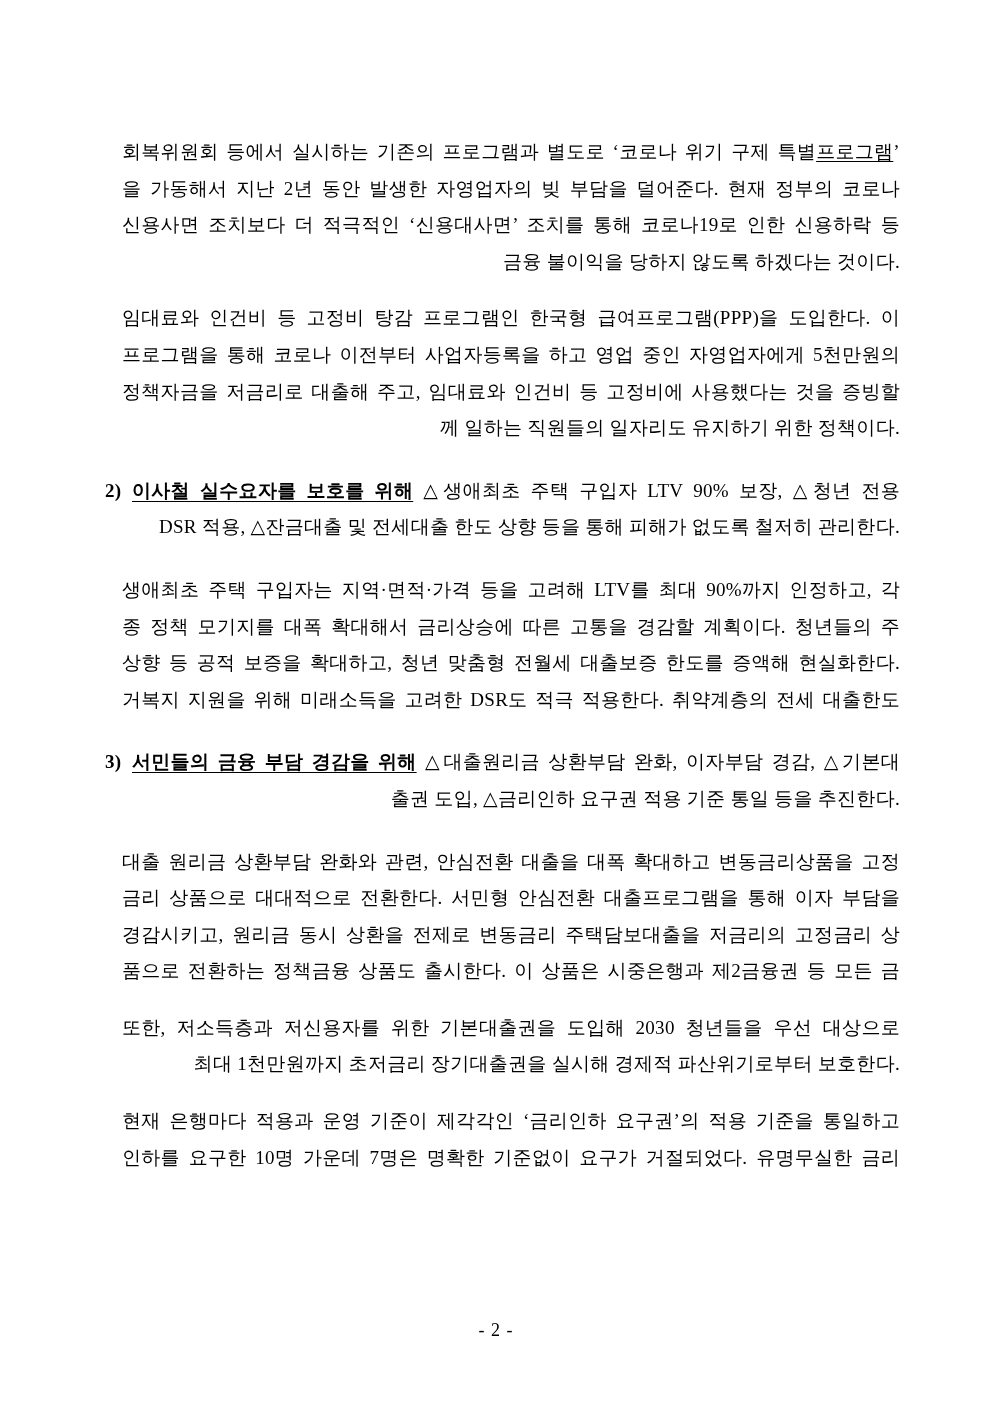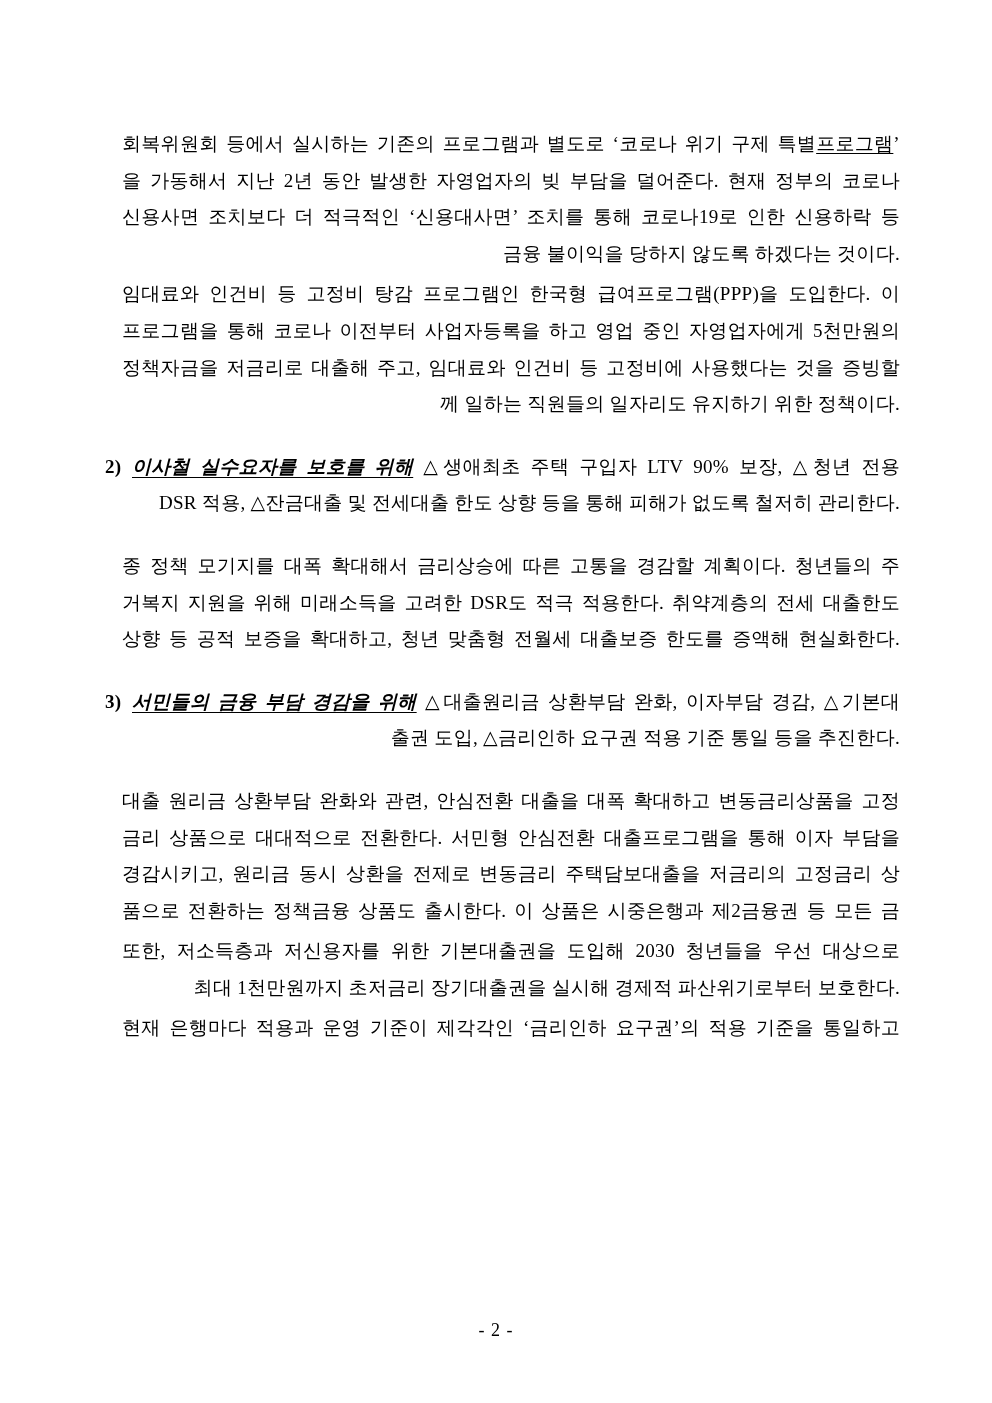--- a/index.html
+++ b/index.html
@@ -14,22 +14,22 @@
     width:992px;height:1403px;
     background:#ffffff;
     overflow:hidden;
   }
   .doc{
     position:absolute;
     left:122px;
     top:118px;
     width:778px;
   }
-  .block{margin-top:4px;}
-  .block:first-child{margin-top:8px;}
+  .block{margin-top:20px;}
+  .block:first-child{margin-top:16px;}
   .block.numbered{margin-top:26px;margin-left:10px;width:768px;}
   .block.numbered + .block{margin-top:26px;}
   .line{
     position:relative;
     font-size:19px;
     line-height:36.6px;
     letter-spacing:0.3px;
     word-break:keep-all;
     text-align:right;
   }
@@ -37,21 +37,21 @@
     text-align:justify;
     text-align-last:justify;
   }
   .num{
     position:absolute;
     left:-27px;
     font-weight:bold;
   }
   .seg-p{font-weight:normal;text-decoration:none;}
   .seg-u{font-weight:normal;text-decoration:underline;text-underline-offset:3px;}
-  .seg-bu{font-weight:bold;text-decoration:underline;text-underline-offset:4px;font-style:italic;}
+  .seg-bu{font-weight:bold;text-decoration:underline;text-underline-offset:4px;}
   .footer{
     position:absolute;
     left:0;top:1320px;
     width:992px;
     text-align:center;
     font-size:18px;
     letter-spacing:1px;
   }
 </style>
 </head>
@@ -69,36 +69,38 @@
         <div class="line just"><span class="seg-p">임대료와 인건비 등 고정비 탕감 프로그램인 한국형 급여프로그램(PPP)을 도입한다. 이</span></div>
         <div class="line just"><span class="seg-p">프로그램을 통해 코로나 이전부터 사업자등록을 하고 영업 중인 자영업자에게 5천만원의</span></div>
         <div class="line just"><span class="seg-p">정책자금을 저금리로 대출해 주고, 임대료와 인건비 등 고정비에 사용했다는 것을 증빙할</span></div>
         <div class="line"><span class="seg-p">께 일하는 직원들의 일자리도 유지하기 위한 정책이다.</span></div>
       </div>
       <div class="block numbered">
         <div class="line just"><span class="num">2)</span><span class="seg-bu">이사철 실수요자를 보호를 위해</span><span class="seg-p"> △생애최초 주택 구입자 LTV 90% 보장, △청년 전용</span></div>
         <div class="line"><span class="seg-p">DSR 적용, △잔금대출 및 전세대출 한도 상향 등을 통해 피해가 없도록 철저히 관리한다.</span></div>
       </div>
       <div class="block">
+        <div class="line just"><span class="seg-p">생애최초 주택 구입자는 지역·면적·가격 등을 고려해 LTV를 최대 90%까지 인정하고, 각</span></div>
         <div class="line just"><span class="seg-p">종 정책 모기지를 대폭 확대해서 금리상승에 따른 고통을 경감할 계획이다. 청년들의 주</span></div>
+        <div class="line just"><span class="seg-p">상향 등 공적 보증을 확대하고, 청년 맞춤형 전월세 대출보증 한도를 증액해 현실화한다.</span></div>
         <div class="line just"><span class="seg-p">거복지 지원을 위해 미래소득을 고려한 DSR도 적극 적용한다. 취약계층의 전세 대출한도</span></div>
-        <div class="line just"><span class="seg-p">상향 등 공적 보증을 확대하고, 청년 맞춤형 전월세 대출보증 한도를 증액해 현실화한다.</span></div>
       </div>
       <div class="block numbered">
         <div class="line just"><span class="num">3)</span><span class="seg-bu">서민들의 금융 부담 경감을 위해</span><span class="seg-p"> △대출원리금 상환부담 완화, 이자부담 경감, △기본대</span></div>
         <div class="line"><span class="seg-p">출권 도입, △금리인하 요구권 적용 기준 통일 등을 추진한다.</span></div>
       </div>
       <div class="block">
         <div class="line just"><span class="seg-p">대출 원리금 상환부담 완화와 관련, 안심전환 대출을 대폭 확대하고 변동금리상품을 고정</span></div>
         <div class="line just"><span class="seg-p">금리 상품으로 대대적으로 전환한다. 서민형 안심전환 대출프로그램을 통해 이자 부담을</span></div>
         <div class="line just"><span class="seg-p">경감시키고, 원리금 동시 상환을 전제로 변동금리 주택담보대출을 저금리의 고정금리 상</span></div>
         <div class="line just"><span class="seg-p">품으로 전환하는 정책금융 상품도 출시한다. 이 상품은 시중은행과 제2금융권 등 모든 금</span></div>
       </div>
       <div class="block">
         <div class="line just"><span class="seg-p">또한, 저소득층과 저신용자를 위한 기본대출권을 도입해 2030 청년들을 우선 대상으로</span></div>
         <div class="line"><span class="seg-p">최대 1천만원까지 초저금리 장기대출권을 실시해 경제적 파산위기로부터 보호한다.</span></div>
       </div>
       <div class="block">
         <div class="line just"><span class="seg-p">현재 은행마다 적용과 운영 기준이 제각각인 ‘금리인하 요구권’의 적용 기준을 통일하고</span></div>
+        <div class="line just"><span class="seg-p">인하를 요구한 10명 가운데 7명은 명확한 기준없이 요구가 거절되었다. 유명무실한 금리</span></div>
       </div>
     </main>
   <div class="footer">- 2 -</div>
 </div>
 
 </body></html>

